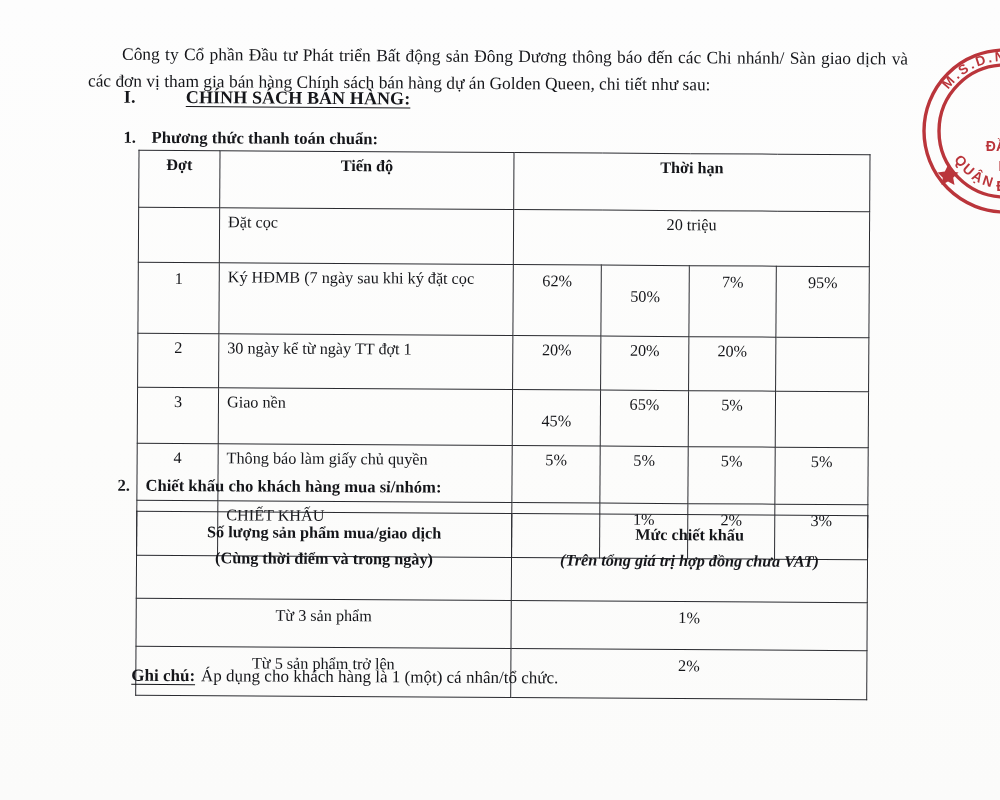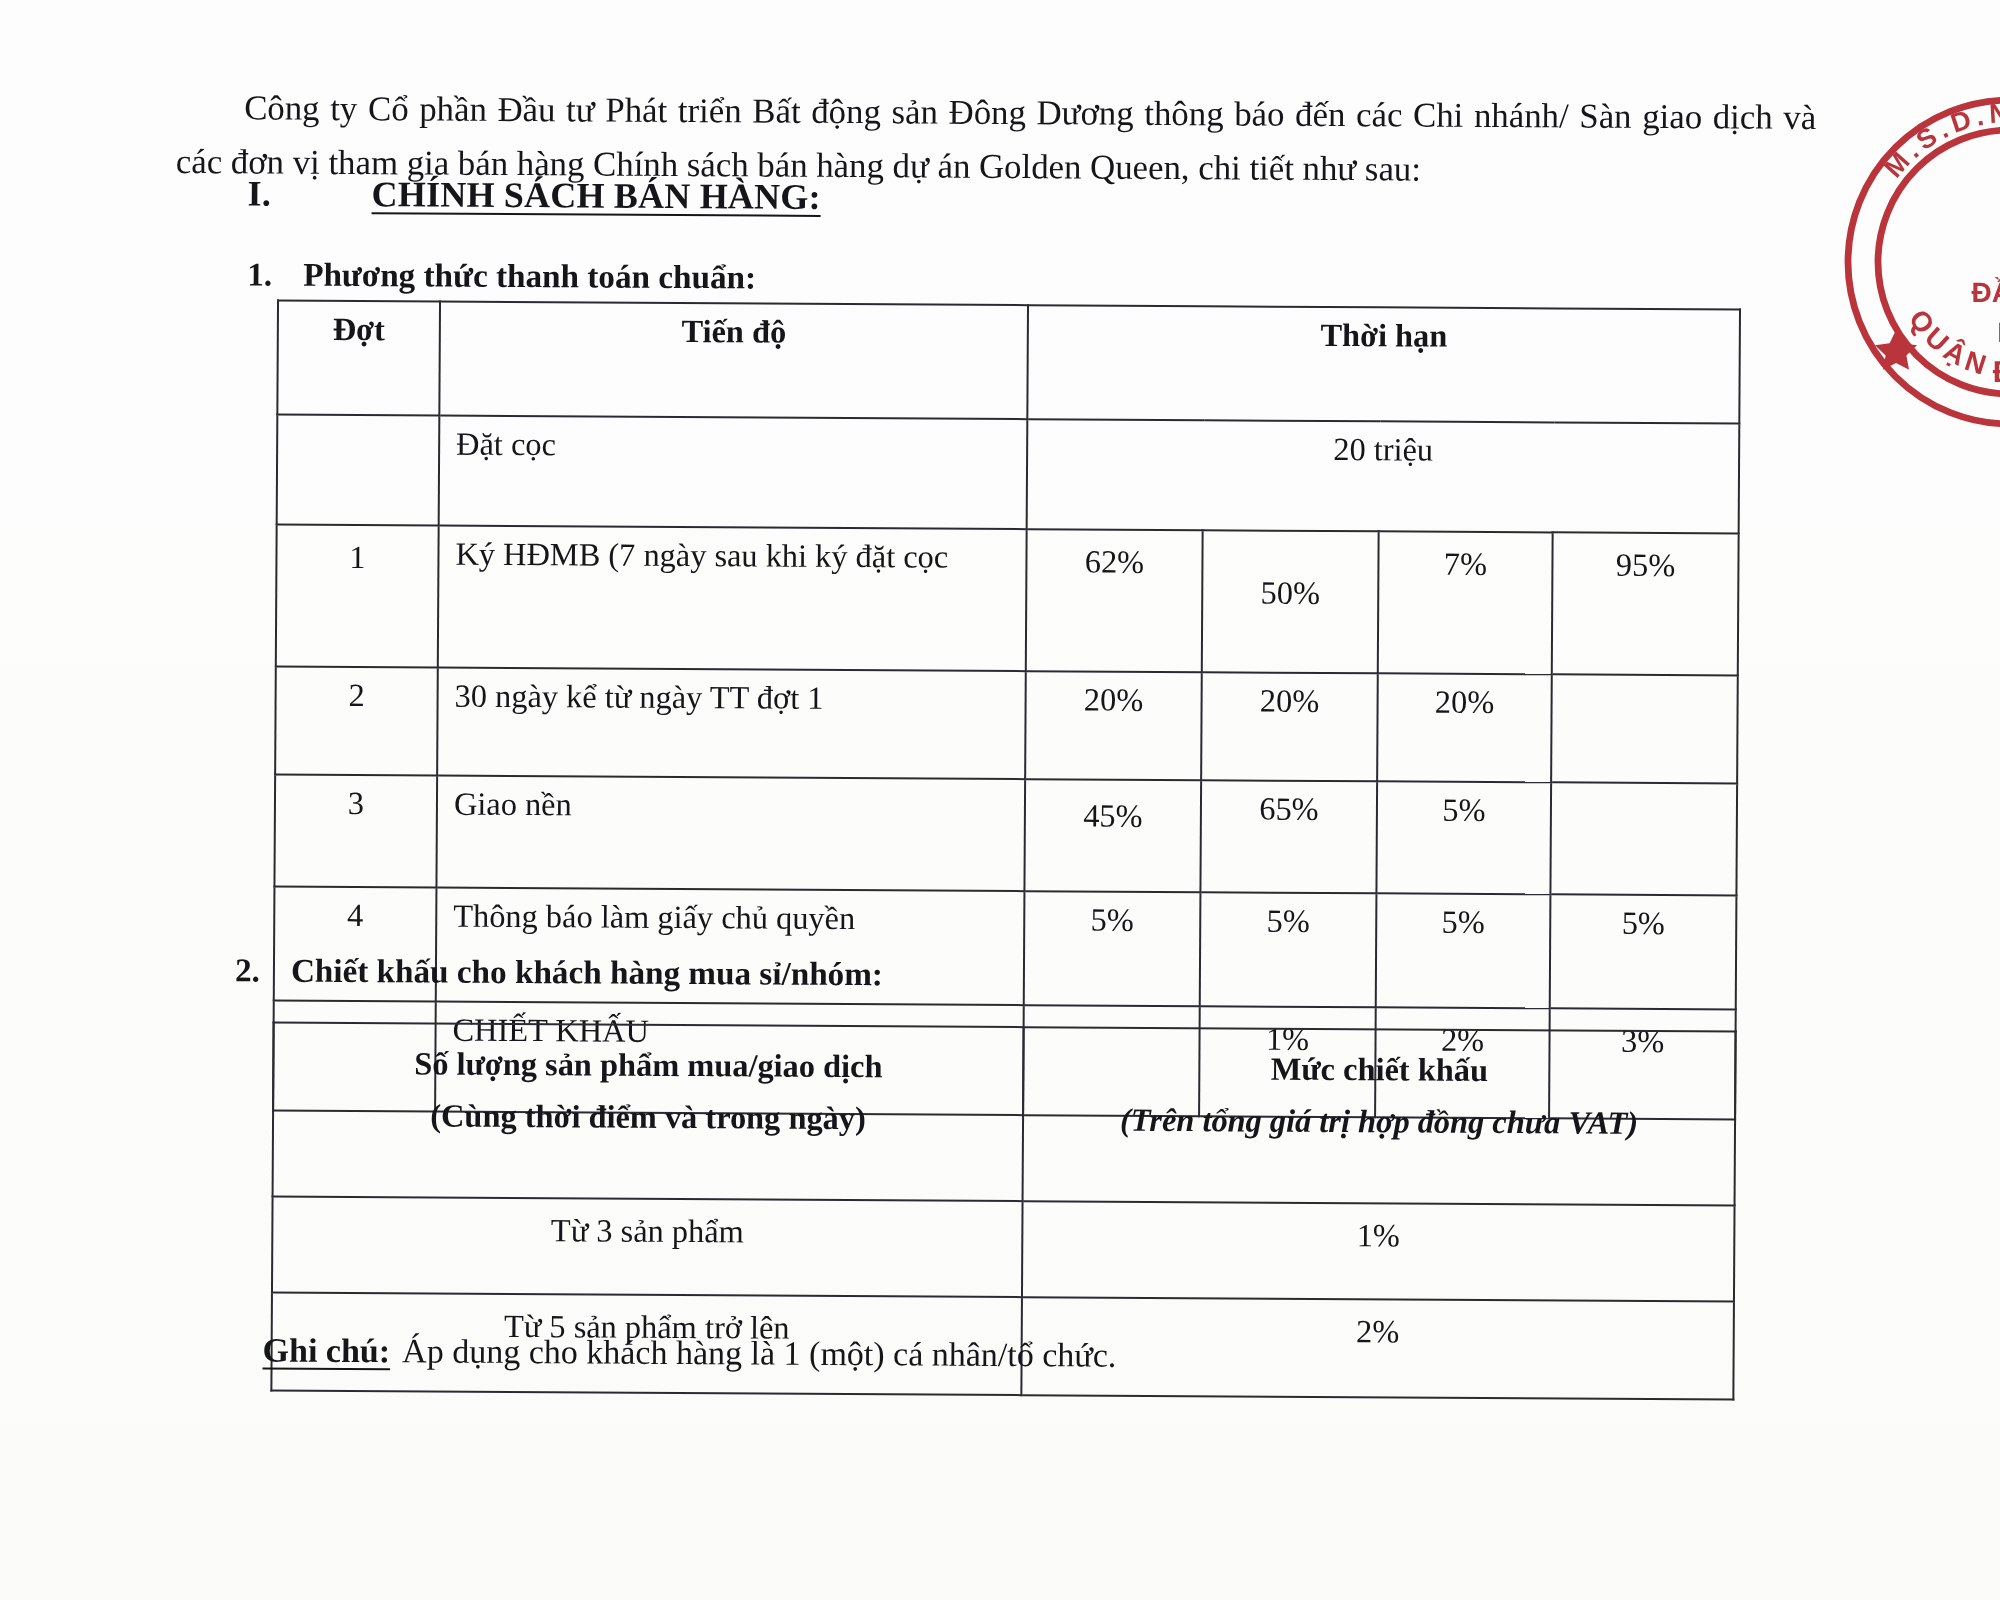--- a/index.html
+++ b/index.html
@@ -194,21 +194,21 @@
           <td>30 ngày kể từ ngày TT đợt 1</td>
           <td class="ctr" style="vertical-align:top;padding-top:5px">20%</td>
           <td class="ctr" style="vertical-align:top;padding-top:5px">20%</td>
           <td class="ctr" style="vertical-align:top;padding-top:5px">20%</td>
           <td class="ctr"></td>
         </tr>
 
         <tr>
           <td class="ctr" style="height:45px;vertical-align:top;padding-top:5px">3</td>
           <td>Giao nền</td>
-          <td class="ctr" style="vertical-align:top;padding-top:9px">45%</td>
+          <td class="ctr" style="vertical-align:top;padding-top:22px">45%</td>
           <td class="ctr" style="vertical-align:top;padding-top:5px">65%</td>
           <td class="ctr" style="vertical-align:top;padding-top:5px">5%</td>
           <td class="ctr"></td>
         </tr>
 
         <tr>
           <td class="ctr" style="height:46px;vertical-align:top;padding-top:5px">4</td>
           <td>Thông báo làm giấy chủ quyền</td>
           <td class="ctr" style="vertical-align:top;padding-top:5px">5%</td>
           <td class="ctr" style="vertical-align:top;padding-top:5px">5%</td>

